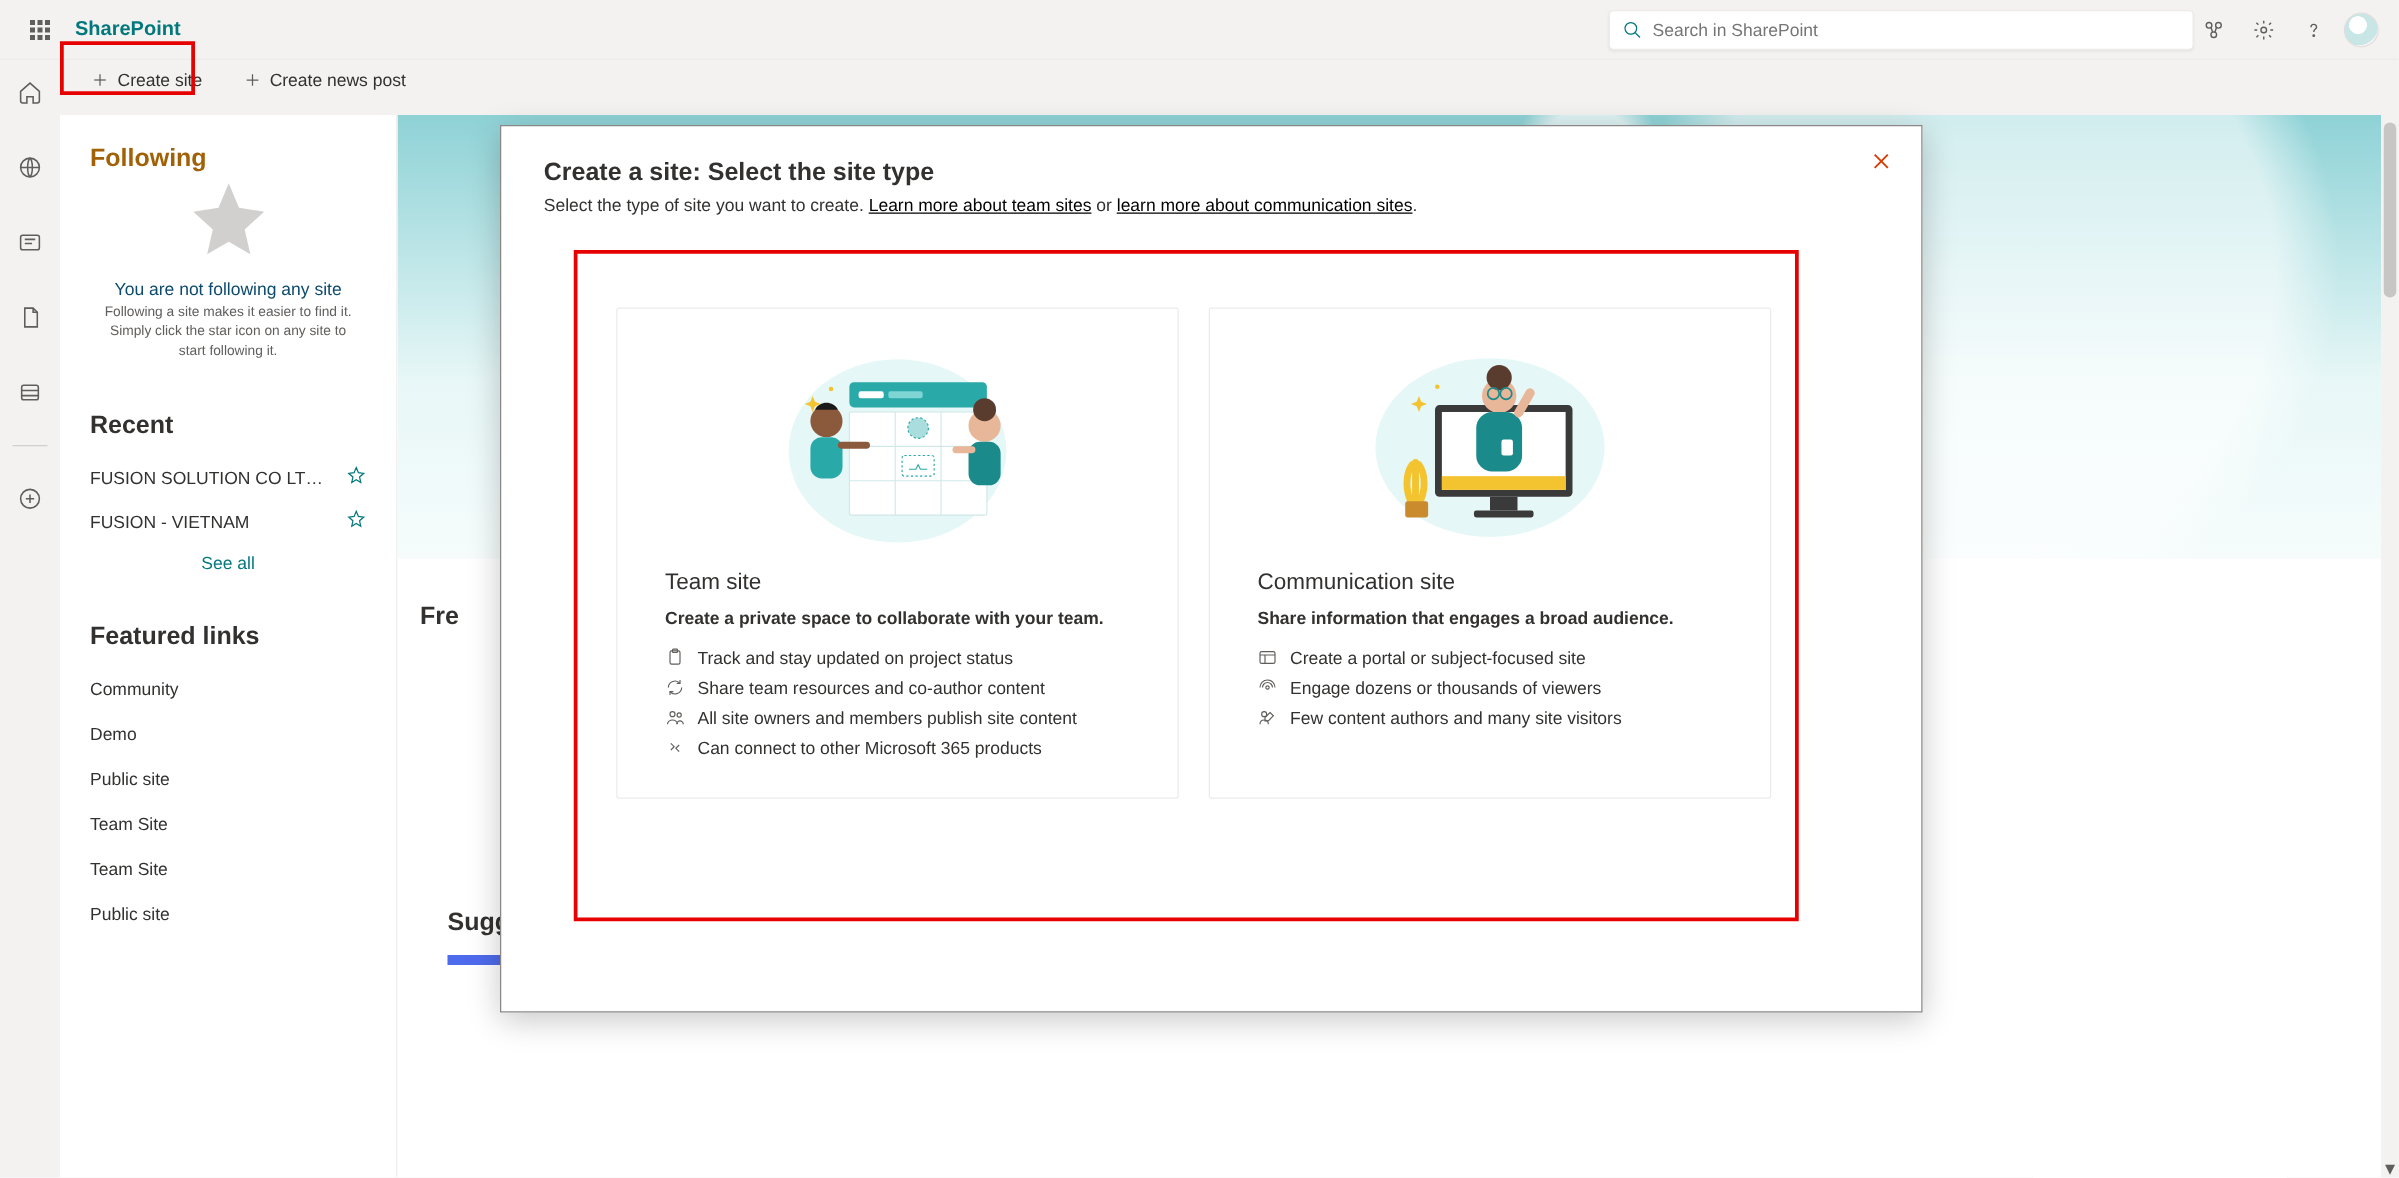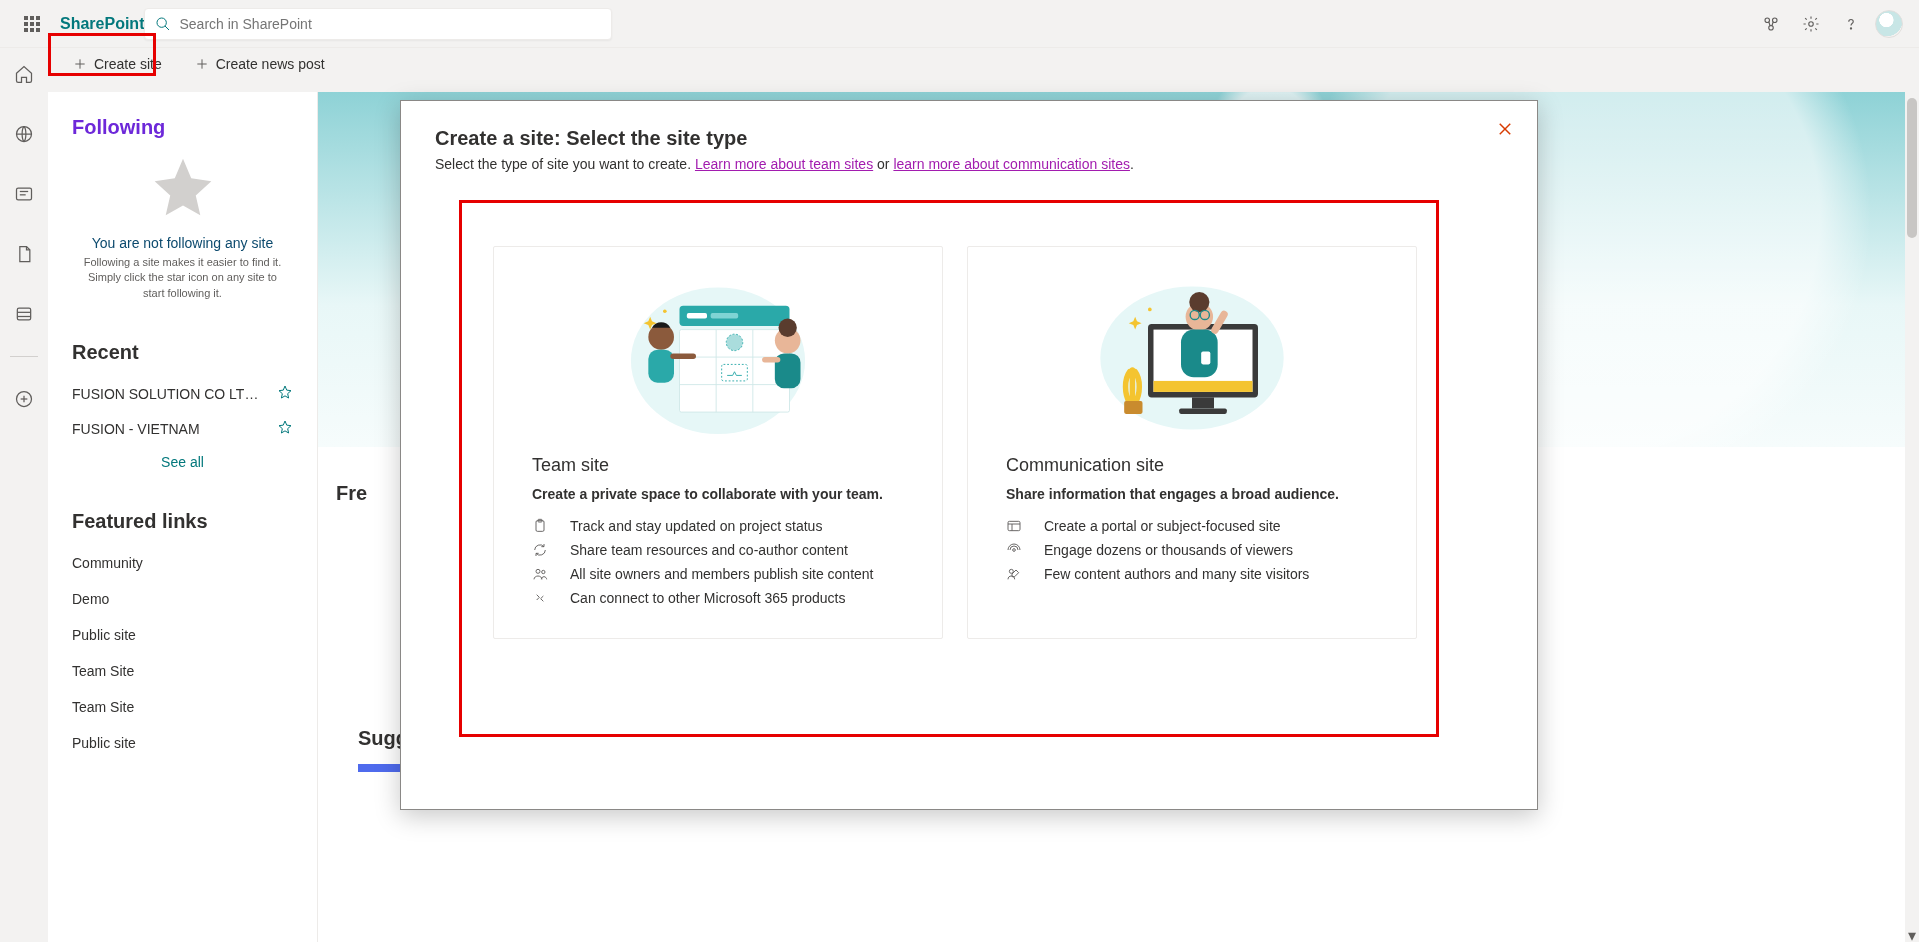--- a/index.html
+++ b/index.html
@@ -4,21 +4,21 @@
 <style>
   * { box-sizing: border-box; margin: 0; padding: 0; font-family: "Segoe UI", sans-serif; }
   body { background: #f3f2f1; overflow: hidden; width: 1919px; height: 942px; position: relative; }
   
   
   .header-bar { height: 48px; background: #f3f2f1; display: flex; align-items: center; padding: 5px 8px; border-bottom: 1px solid #edebe9; }
   .waffle { width: 48px; height: 48px; display:flex; align-items:center; justify-content:center; cursor:pointer; }
   .waffle-grid { display:grid; grid-template-columns:repeat(3,4px); grid-template-rows:repeat(3,4px); gap:2px;}
   .waffle-grid span { background:#605e5c; width:4px; height:4px;}
   .app-title { color:#03787c; font-weight:600; font-size:16px; margin-left:4px;}
-  .search-wrap { flex:1; display:flex; justify-content:flex-start;}
+  .search-wrap { flex:1; display:flex; justify-content:flex-end;}
   .search-box { width:468px; height:32px; background:#fff; border:1px solid #edebe9; border-radius:4px; display:flex; align-items:center; padding:0 10px; box-shadow: 0 1px 2px rgba(0,0,0,0.05);}
   .search-box svg { width:16px; height:16px; margin-right:8px; fill:none; stroke:#03787c; stroke-width:1.5;}
   .search-box input { border:none; outline:none; flex:1; font-size:14px; background:transparent;}
   .header-right { display:flex; align-items:center; gap:8px; padding-right:8px;}
   .header-icon-btn { width:32px; height:32px; display:flex; align-items:center; justify-content:center; cursor:pointer; color:#605e5c;}
   .avatar { width:28px; height:28px; border-radius:50%; background: radial-gradient(circle at 40% 35%, #fff 30%, #c8e6e6 32% 70%, #fff0 71%); border:1px solid #e1dfdd;}
   
   
   .left-rail { position:absolute; top:48px; left:0; width:48px; bottom:0; background:#f3f2f1; display:flex; flex-direction:column; align-items:center; padding-top:6px; gap:20px;}
   .rail-btn { width:40px; height:40px; display:flex; align-items:center; justify-content:center; color:#605e5c; cursor:pointer; border-radius:4px;}
@@ -26,21 +26,21 @@
   .rail-divider { width:28px; height:1px; background:#d2d0ce; margin:2px 0;}
   
   
   .command-bar { position:absolute; top:48px; left:48px; right:14px; height:44px; background:#f3f2f1; display:flex; padding-left:12px; gap:8px;}
   .cmd-btn { display:flex; align-items:center; gap:6px; padding:0 12px; height:32px; color:#323130; font-size:14px; cursor:pointer;}
   .cmd-btn svg { width:16px; height:16px; stroke:#605e5c; fill:none; stroke-width:1.5;}
   .highlight-box1 { position:absolute; top:33px; left:48px; width:108px; height:43px; border:3px solid #e60000; z-index:5; pointer-events:none;}
   
   
   .sidebar { position:absolute; top:92px; left:48px; width:270px; bottom:0; background:#fff; border-right:1px solid #edebe9; padding:24px 24px 24px 24px; overflow:hidden;}
-  .sidebar h2 { font-size:20px; font-weight:600; color:#6d28d9; margin-bottom:14px;}
+  .sidebar h2 { font-size:20px; font-weight:600; color:#a16207; margin-bottom:2px;}
   .following-empty { text-align:center; color:#605e5c;}
   .star-large { width:68px; height:68px; margin:0 auto 14px auto; }
   .star-large svg { width:100%; height:100%; fill:#d2d0ce;}
   .following-empty .msg1 { font-size:14px; color:#0c4a6e; margin-bottom:4px;}
   .following-empty .msg2 { font-size:11px; color:#605e5c; line-height:1.4; padding:0 6px;}
   .section-title { font-size:20px; font-weight:600; color:#323130; margin-top:40px; margin-bottom:12px;}
   .site-item { display:flex; align-items:center; justify-content:space-between; padding:8px 0; font-size:14px; color:#323130; cursor:pointer;}
   .site-item-name { overflow:hidden; text-overflow:ellipsis; white-space:nowrap; max-width:190px;}
   .star-small svg { width:16px; height:16px; fill:none; stroke:#03787c; stroke-width:1.5;}
   .see-all { color:#03787c; font-size:14px; cursor:pointer; margin-top:8px;text-align:center;}
@@ -58,28 +58,28 @@
   .sug-grey { background:#69797e;}
   .freq-label { position:absolute; top:390px; left:18px; font-size:20px; font-weight:600; color:#323130;}
   
   
   .modal { position:absolute; top:100px; left:380px; width:1138px; height:710px; background:#fff; border:1px solid #8a8886; box-shadow:0 6px 24px rgba(0,0,0,0.22); z-index:20;margin-left:20px;}
   .modal-close { position:absolute; top:14px; right:18px; width:28px; height:28px; cursor:pointer; display:flex; align-items:center; justify-content:center;}
   .modal-close svg { width:18px; height:18px; stroke:#d83b01; stroke-width:2; fill:none;}
   .modal-inner { padding:26px 34px;}
   .modal-title { font-size:20px; font-weight:600; color:#323130;}
   .modal-sub { font-size:14px; color:#323130; margin-top:6px;}
-  .modal-sub a { color:#a21caf; text-decoration:underline; cursor:pointer;}
+  .modal-sub a { color:#000000; text-decoration:underline; cursor:pointer;}
   .cards-row { display:flex; gap:24px; margin-top:74px; margin-left:58px;}
   .site-card { width:450px; border:1px solid #edebe9; border-radius:2px; padding:26px 38px 32px 38px; background:#fff; cursor:pointer;}
   .card-illus { width:100%; height:170px; display:flex; align-items:center; justify-content:center; margin-bottom:12px;}
   .card-title { font-size:18px; font-weight:400; color:#323130; margin-bottom:10px;}
   .card-tag { font-size:14px; font-weight:600; color:#323130; margin-bottom:16px;}
   .feature-list { list-style:none; display:flex; flex-direction:column; gap:8px;}
-  .feature-list li { display:flex; align-items:flex-start; gap:22px; font-size:14px; color:#323130;}
+  .feature-list li { display:flex; align-items:flex-start; gap:10px; font-size:14px; color:#323130;}
   .feature-list li .fi { width:16px; height:16px; flex-shrink:0; display:flex; align-items:center; justify-content:center; color:#605e5c;}
   .feature-list li .fi svg { width:16px; height:16px; fill:none; stroke:currentColor; stroke-width:1.4;}
   .highlight-box2 { position:absolute; top:99px; left:58px; width:980px; height:537px; border:3px solid #e60000; z-index:25; pointer-events:none;}
   
   
   .scrollbar-track { position:absolute; right:0; top:48px; bottom:0; width:14px; background:#f3f2f1;}
   .scrollbar-thumb { position:absolute; right:2px; top:50px; width:10px; height:140px; background:#c8c6c4; border-radius:5px;}
   .scrollbar-arrow { position:absolute; right:0; width:14px; height:14px; display:flex; align-items:center; justify-content:center; color:#605e5c;}
   .scrollbar-arrow.up { top:48px;}
   .scrollbar-arrow.down { bottom:0;}

